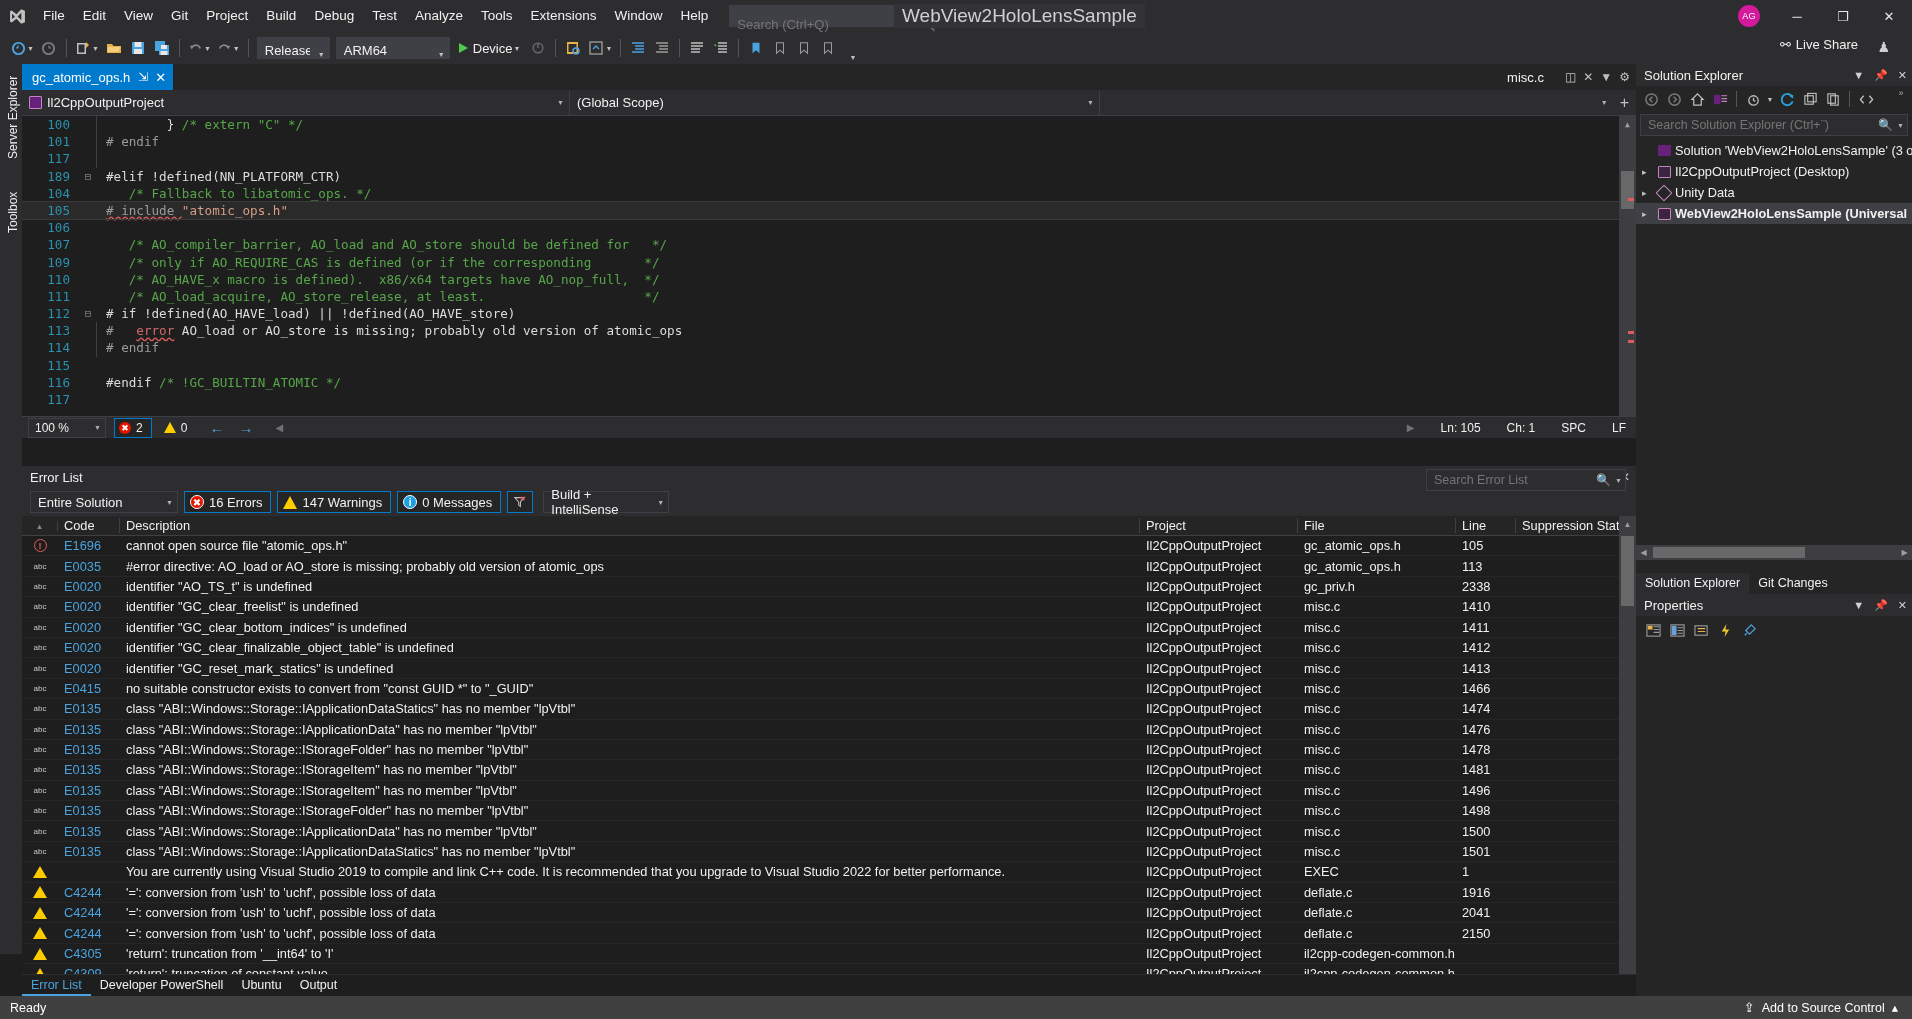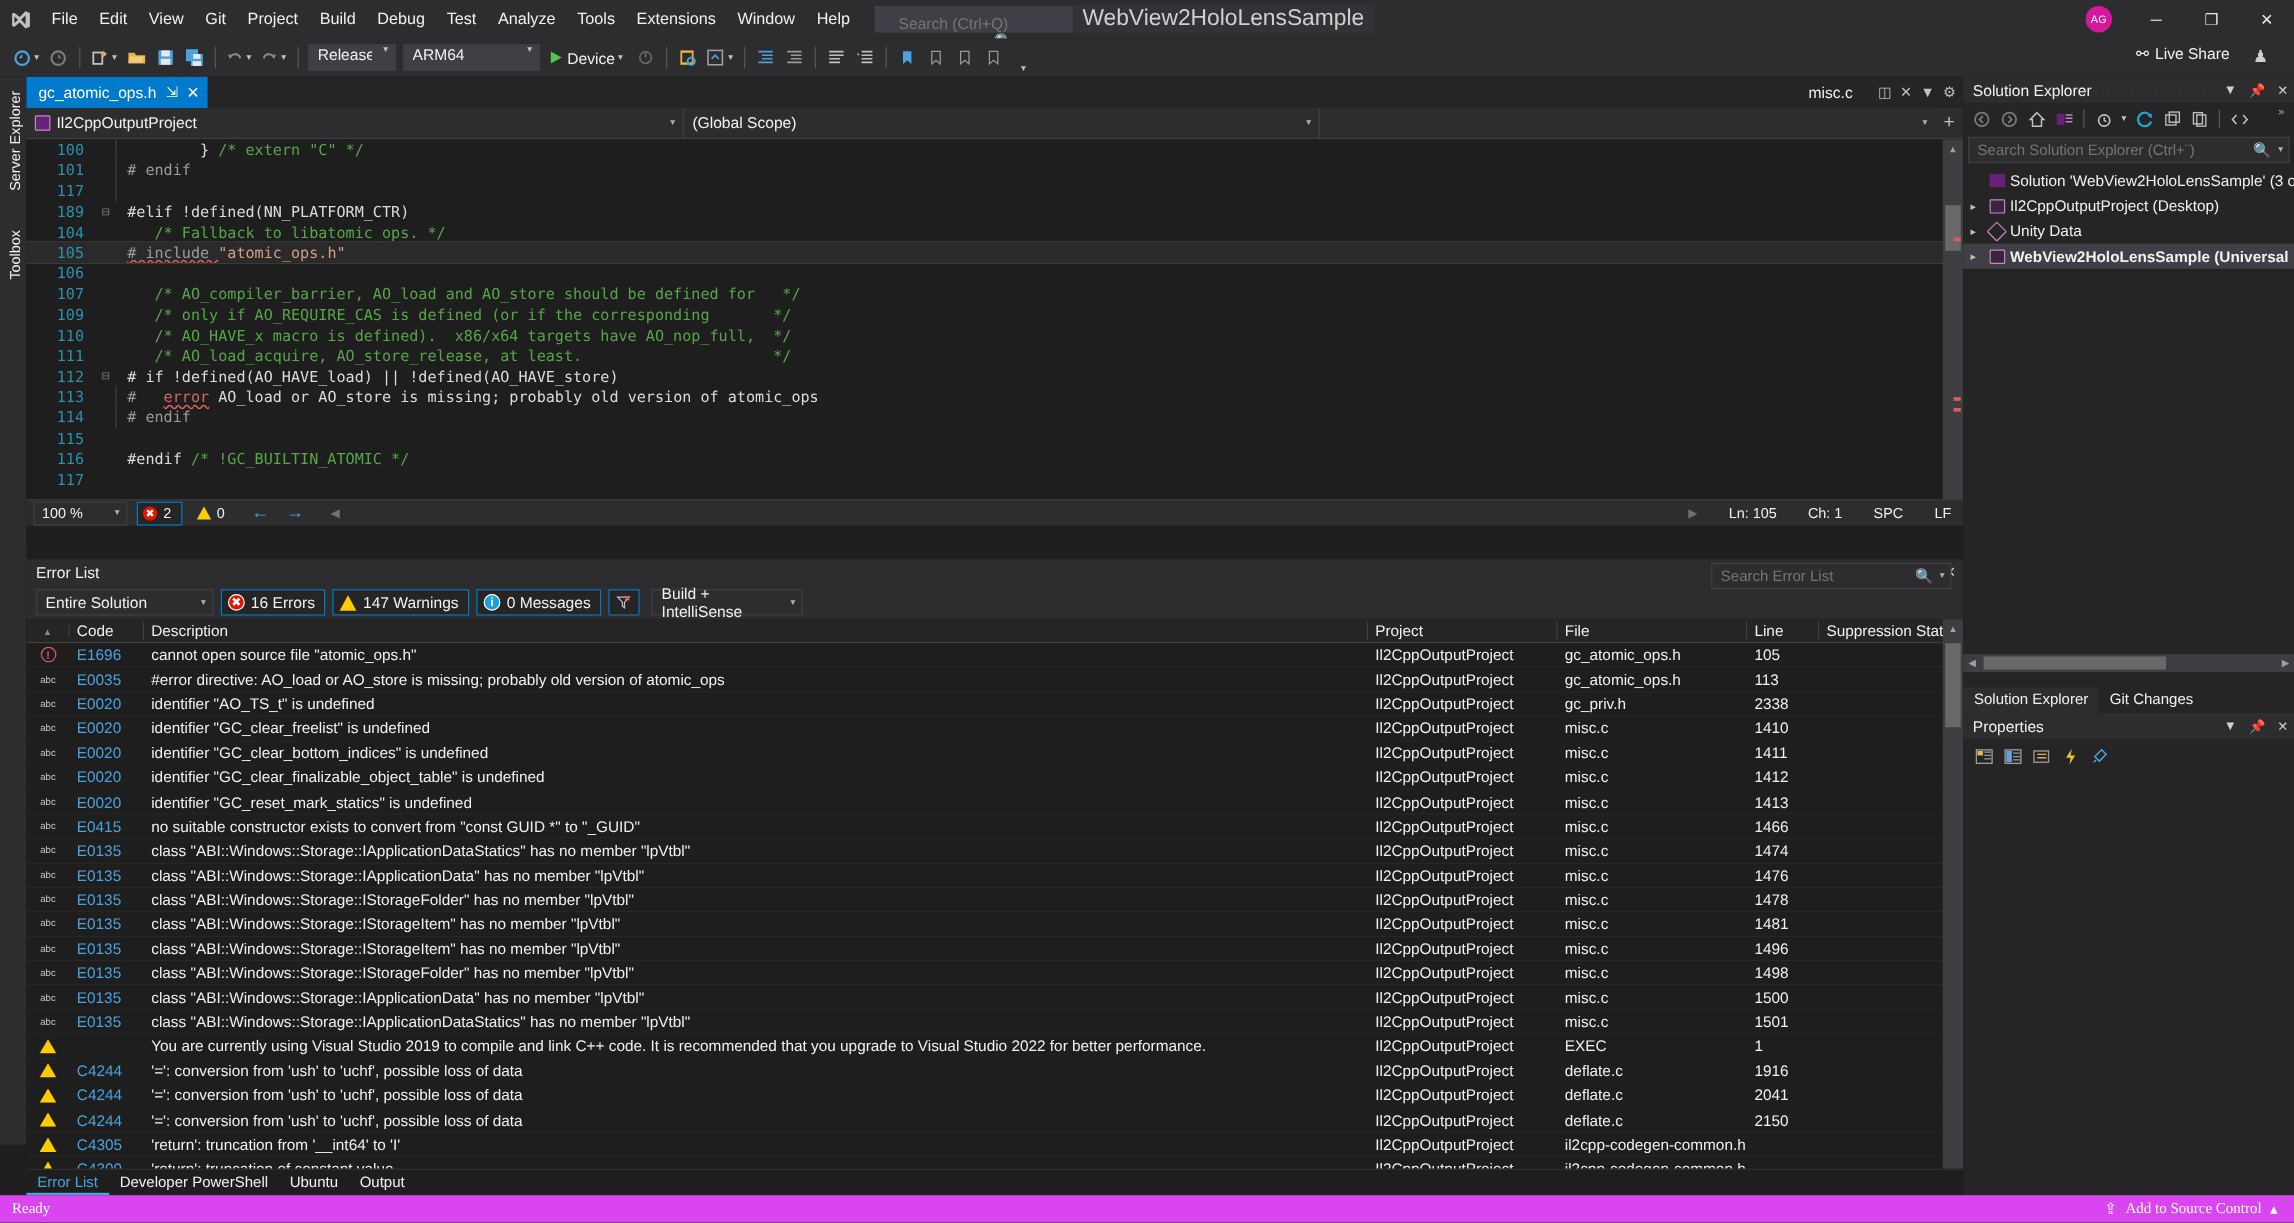--- a/index.html
+++ b/index.html
@@ -22,22 +22,21 @@
   }
   .vs-logo svg { width: 17px; height: 17px; }
   .menu-strip { display: flex; align-items: center; height: 32px; }
   .menu-item {
     padding: 0 9px; height: 32px; line-height: 32px; font-size: 13.5px;
     color: #f1f1f1; cursor: default; white-space: nowrap;
   }
   #quicksearch {
     margin-left: 12px; width: 212px; height: 22px; background: #3f3f46;
     border: 1px solid #3f3f46; display: flex; align-items: center;
-    padding: 6px 4px 0 7px;
-    flex-direction: column;
+    padding: 16px 4px 0 7px;
   }
   #quicksearch input {
     flex: 1; background: transparent; border: none; outline: none;
     color: #a0a0a0; font-size: 13px; font-family: "Liberation Sans", sans-serif;
   }
   #quicksearch .mag { color: #c8c8c8; font-size: 13px; }
   #titlename {
     position: absolute; left: 894px; top: 4px; height: 24px;
     padding: 0 8px; line-height: 24px; font-size: 19px; color: #d0d0d0;
     background: #333337;
@@ -62,21 +61,21 @@
     background: #2d2d30; display: flex; align-items: center; padding-left: 8px;
   }
   .tb-btn {
     height: 26px; min-width: 24px; display: flex; align-items: center;
     justify-content: center; padding: 0 3px; color: #d0d0d0; font-size: 13px;
   }
   .tb-sep { width: 1px; height: 18px; background: #555; margin: 0 5px; }
   .tb-caret { font-size: 7px; color: #c0c0c0; margin-left: 1px; }
   .combo {
     height: 22px; background: #3f3f46; border: 1px solid #3f3f46;
-    display: flex; align-items: flex-start; padding: 0 4px 0 7px;
+    display: flex; align-items: flex-end; padding: 0 4px 0 7px;
     color: #f1f1f1; font-size: 13px; margin: 18px 3px;
   }
   .combo .cv { flex: 1; white-space: nowrap; overflow: hidden; }
   .combo .ca { font-size: 7px; color: #c0c0c0; margin-left: 8px; }
   .play-tri {
     width: 0; height: 0; border-left: 9px solid #4ec94e;
     border-top: 5.5px solid transparent; border-bottom: 5.5px solid transparent;
     margin-right: 5px;
   }
   #liveshare {
@@ -409,23 +408,22 @@
     position: absolute; top: 594px; left: 1636px; width: 276px; height: 402px;
     background: #252526;
   }
   #props-toolbar {
     height: 28px; display: flex; align-items: center; padding-left: 6px; gap: 2px;
   }
 
   
   #statusbar {
     position: absolute; bottom: 0; left: 0; width: 1912px; height: 23px;
-    background: #d946ef; display: flex; align-items: center; color: #fff;
+    background: #404040; display: flex; align-items: center; color: #fff;
     font-size: 12.5px;
-    font-family: Liberation Serif, serif;
   }
   #statusbar .sready { padding-left: 10px; }
   #statusbar .sright {
     margin-left: auto; display: flex; align-items: center; padding-right: 14px;
   }
   #statusbar .sright span { margin-left: 7px; }
   #srcctl-icon { font-size: 13px; }
 </style>
 </head>
 <body>

